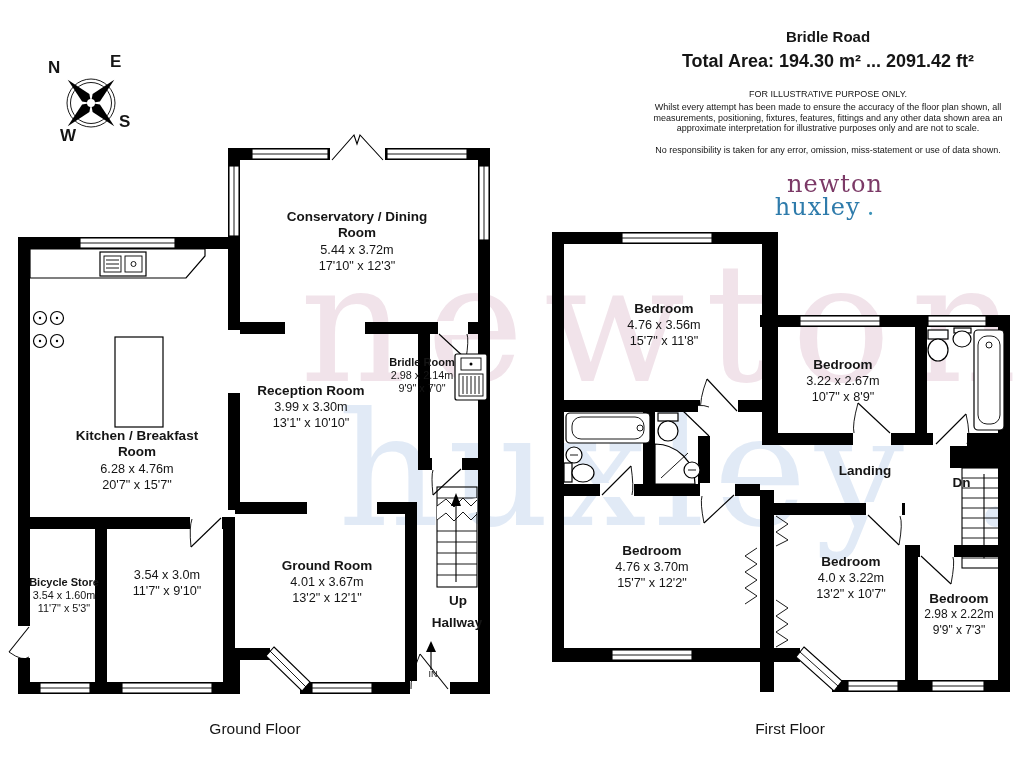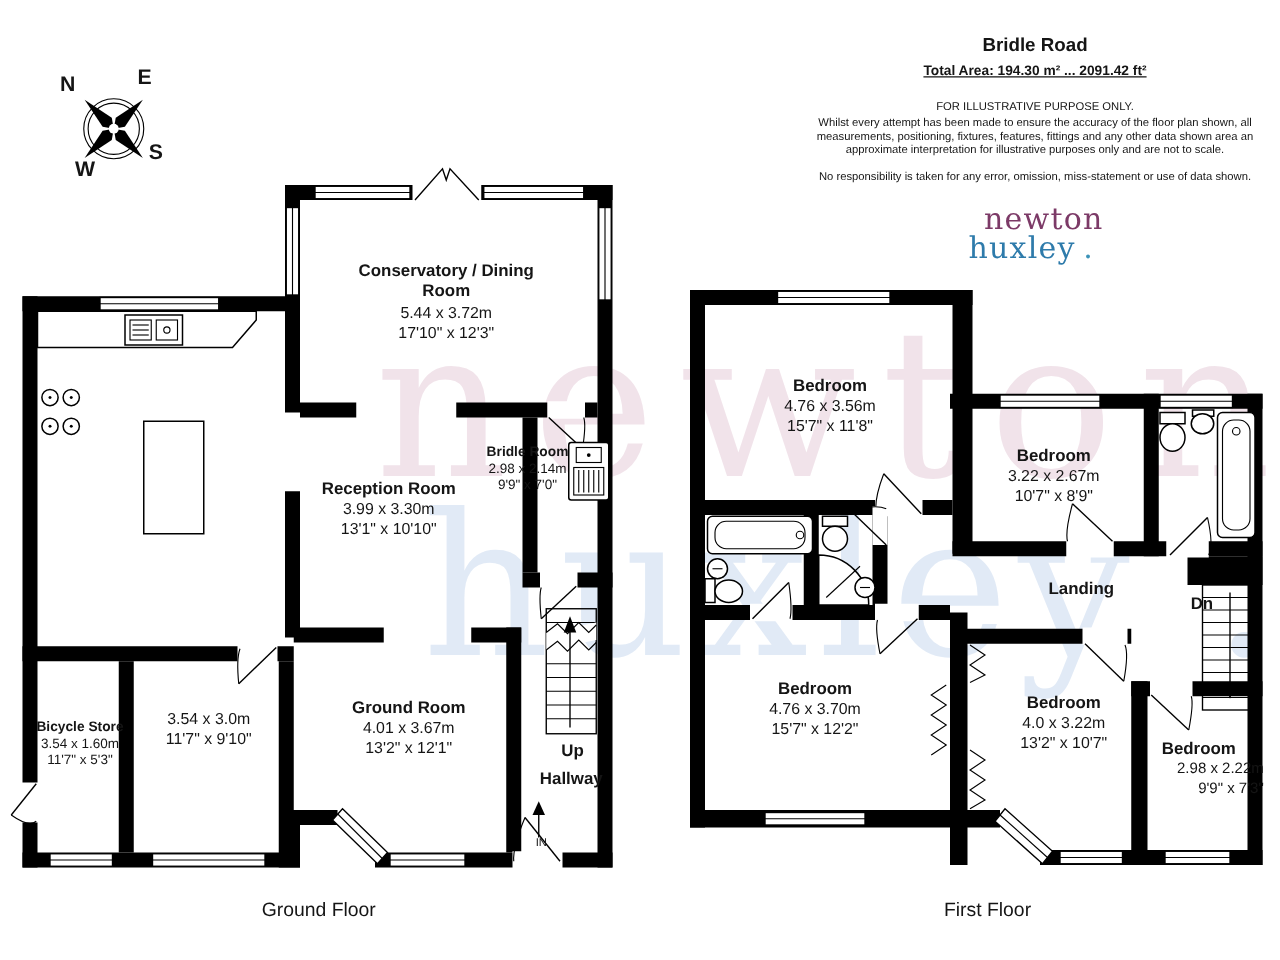--- a/index.html
+++ b/index.html
@@ -15,27 +15,27 @@
   .gap{fill:#fff;}
   .thin{stroke:#000;stroke-width:1.1;fill:none;}
   .arc{stroke:#000;stroke-width:0.9;fill:none;}
   .fix{fill:#fff;stroke:#000;stroke-width:1.2;}
   .hair{stroke:#000;stroke-width:0.9;fill:none;}
   .lbl{position:absolute;z-index:2;text-align:center;transform:translateX(-50%);}
   .rname{display:block;font-weight:bold;font-size:13.5px;line-height:1.22;}
   .rdim{display:block;font-size:12.7px;line-height:1.26;}
   .sm .rname{font-size:11px;line-height:1.2;}
   .sm .rdim{font-size:10.8px;line-height:1.22;}
-  .med .rdim{font-size:12px;text-align:right;}
+  .med .rdim{font-size:12px;}
   .annot{position:absolute;z-index:2;transform:translateX(-50%);font-weight:bold;font-size:13.5px;}
   .annot-sm{position:absolute;z-index:2;transform:translateX(-50%);font-size:9px;font-weight:normal;}
   .floor-label{position:absolute;z-index:2;transform:translateX(-50%);font-size:15.5px;}
   .header{position:absolute;left:632px;top:28px;width:392px;text-align:center;z-index:2;}
   .h-title{font-size:15px;font-weight:bold;}
-  .h-area{font-size:11px;font-weight:bold;margin-top:6px;text-decoration:underline;}
+  .h-area{font-size:18px;font-weight:bold;margin-top:6px;}
   .h-d1{font-size:9px;margin-top:17px;}
   .h-d2{font-size:9px;margin-top:3px;line-height:1.18;padding:0 4px;}
   .h-d3{font-size:9px;margin-top:11px;}
   .logo{margin-top:18px;font-family:"DejaVu Serif",serif;line-height:0.98;}
   .logo-1{display:block;font-size:24px;color:#7c3a67;margin-left:14px;letter-spacing:1px;}
   .logo-2{display:block;font-size:24px;color:#2e7bab;margin-left:-6px;letter-spacing:1px;}
   .logo-dot{color:#3c93b8;margin-left:6px;}
   .compass-letter{position:absolute;z-index:2;font-size:17px;font-weight:600;}
 </style>
 </head>
@@ -311,20 +311,25 @@
       <span class="logo-1">newton</span>
       <span class="logo-2"><span>huxley</span><span class="logo-dot">.</span></span>
     </div>
   </div>
 
   <div class="lbl" style="left:357px;top:209px;width:160px;">
     <span class="rname">Conservatory / Dining Room</span>
     <span class="rdim">5.44 x 3.72m</span>
     <span class="rdim">17'10" x 12'3"</span>
   </div>
+  <div class="lbl" style="left:137px;top:428px;width:160px;">
+    <span class="rname">Kitchen / Breakfast Room</span>
+    <span class="rdim">6.28 x 4.76m</span>
+    <span class="rdim">20'7" x 15'7"</span>
+  </div>
   <div class="lbl" style="left:311px;top:383px;width:110px;">
     <span class="rname">Reception Room</span>
     <span class="rdim">3.99 x 3.30m</span>
     <span class="rdim">13'1" x 10'10"</span>
   </div>
   <div class="lbl sm" style="left:422px;top:356px;width:76px;">
     <span class="rname">Bridle Room</span>
     <span class="rdim">2.98 x 2.14m</span>
     <span class="rdim">9'9" x 7'0"</span>
   </div>

